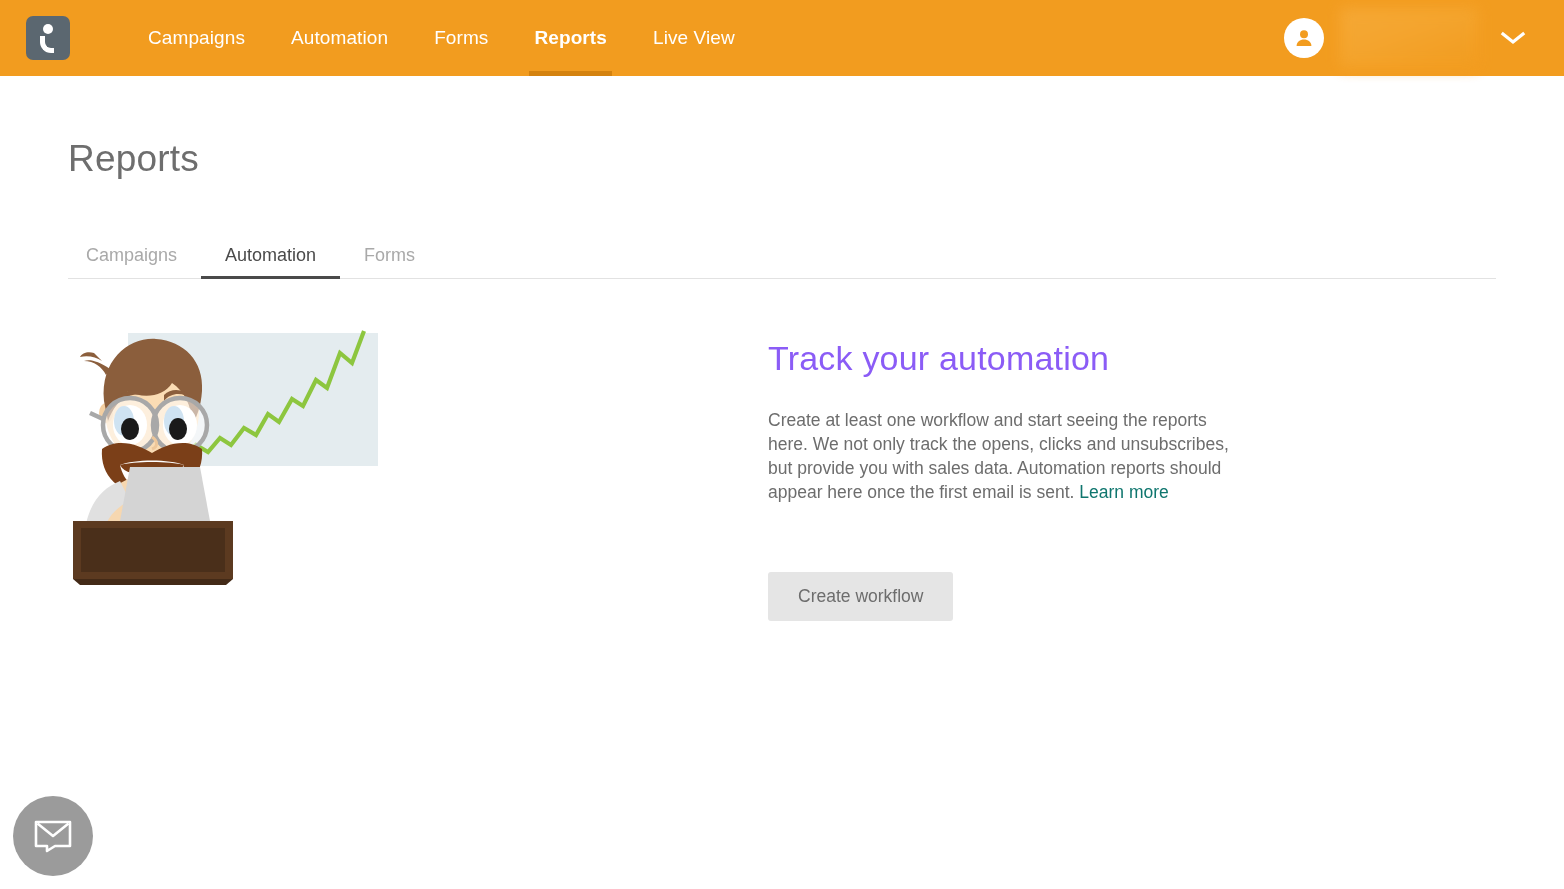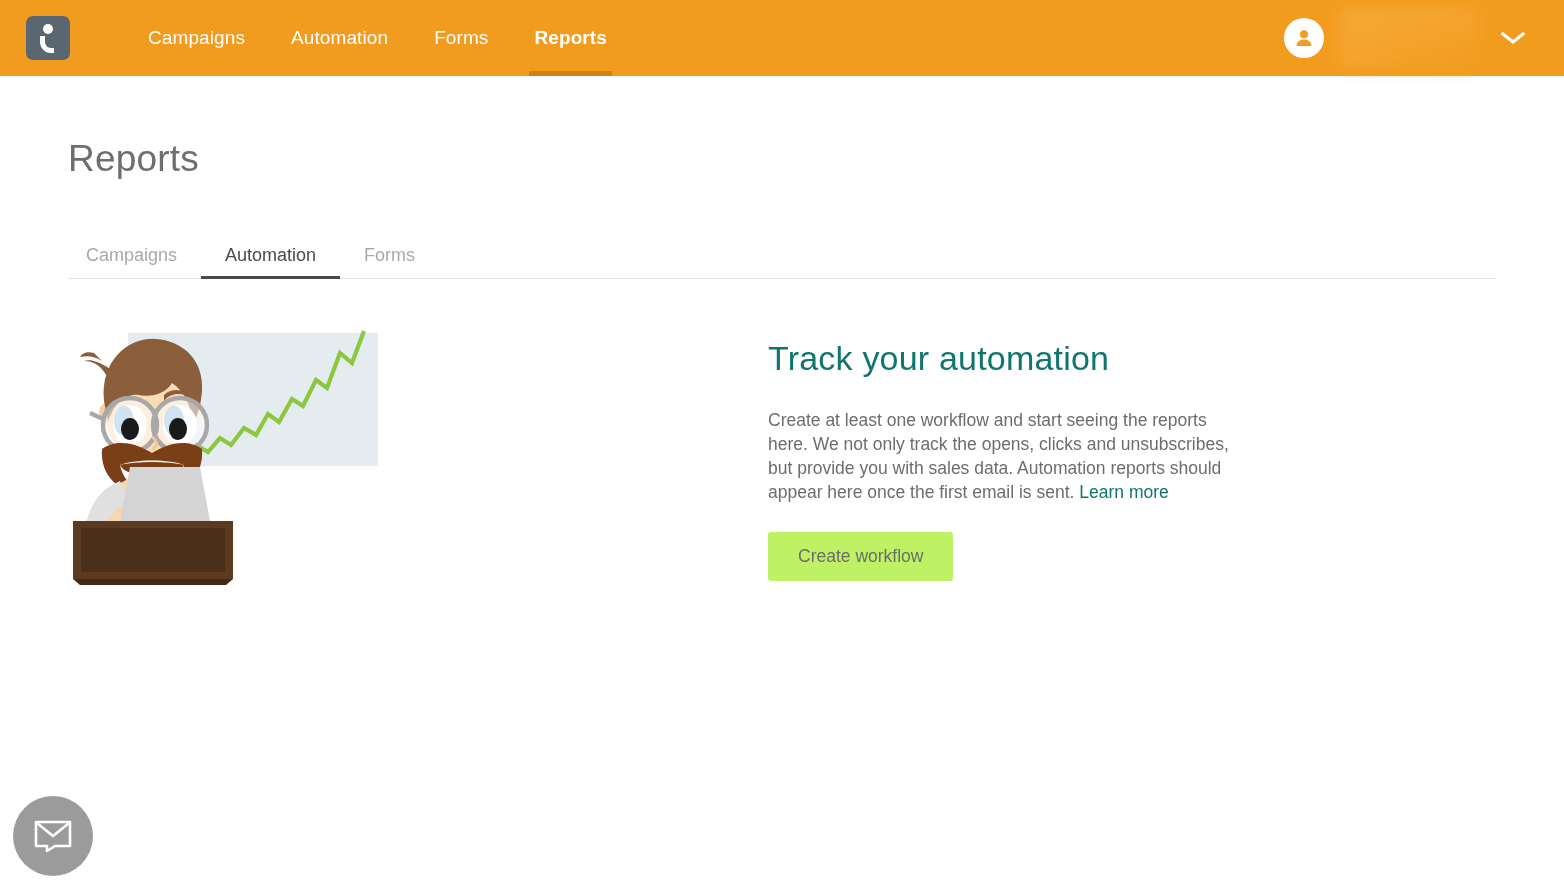--- a/index.html
+++ b/index.html
@@ -152,40 +152,40 @@
     width: 700px;
     height: 280px;
     flex: 0 0 auto;
   }
   .right-col {
     padding-top: 14px;
     max-width: 470px;
   }
   .es-title {
     font-size: 34px;
-    color: #0f766e;
+    color: #8b5cf6;
     font-weight: normal;
     margin: 0 0 30px 0;
     letter-spacing: .2px;
   }
   .es-body {
     font-size: 17.5px;
     line-height: 24px;
     color: #6d6d6d;
     margin: 0;
   }
   .learn-more {
     color: #0f766e;
     text-decoration: none;
     cursor: pointer;
   }
   .create-btn {
-    margin-top: 28px;
+    margin-top: 68px;
     display: inline-block;
-    background: #bef264;
+    background: #e5e5e5;
     border: none;
     border-radius: 3px;
     color: #6d6d6d;
     font-size: 17.5px;
     font-family: inherit;
     padding: 14px 30px;
     cursor: pointer;
   }
 
   
@@ -210,20 +210,21 @@
   <div class="logo">
     <div class="dot"></div>
     <div class="stem"></div>
   </div>
 
   <div class="navlinks">
     <div class="navlink">Campaigns</div>
     <div class="navlink">Automation</div>
     <div class="navlink">Forms</div>
     <div class="navlink active">Reports</div>
+    <div class="navlink">Live View</div>
   </div>
 
   <div class="nav-right">
     <div class="avatar">
       <svg width="24" height="24" viewBox="0 0 24 24">
         <circle cx="12" cy="8.2" r="4" fill="#f29c1f"></circle>
         <path d="M4.6 20c0-4.2 3.3-6.6 7.4-6.6s7.4 2.4 7.4 6.6z" fill="#f29c1f"></path>
       </svg>
     </div>
     <div class="user-name-blur"></div>

